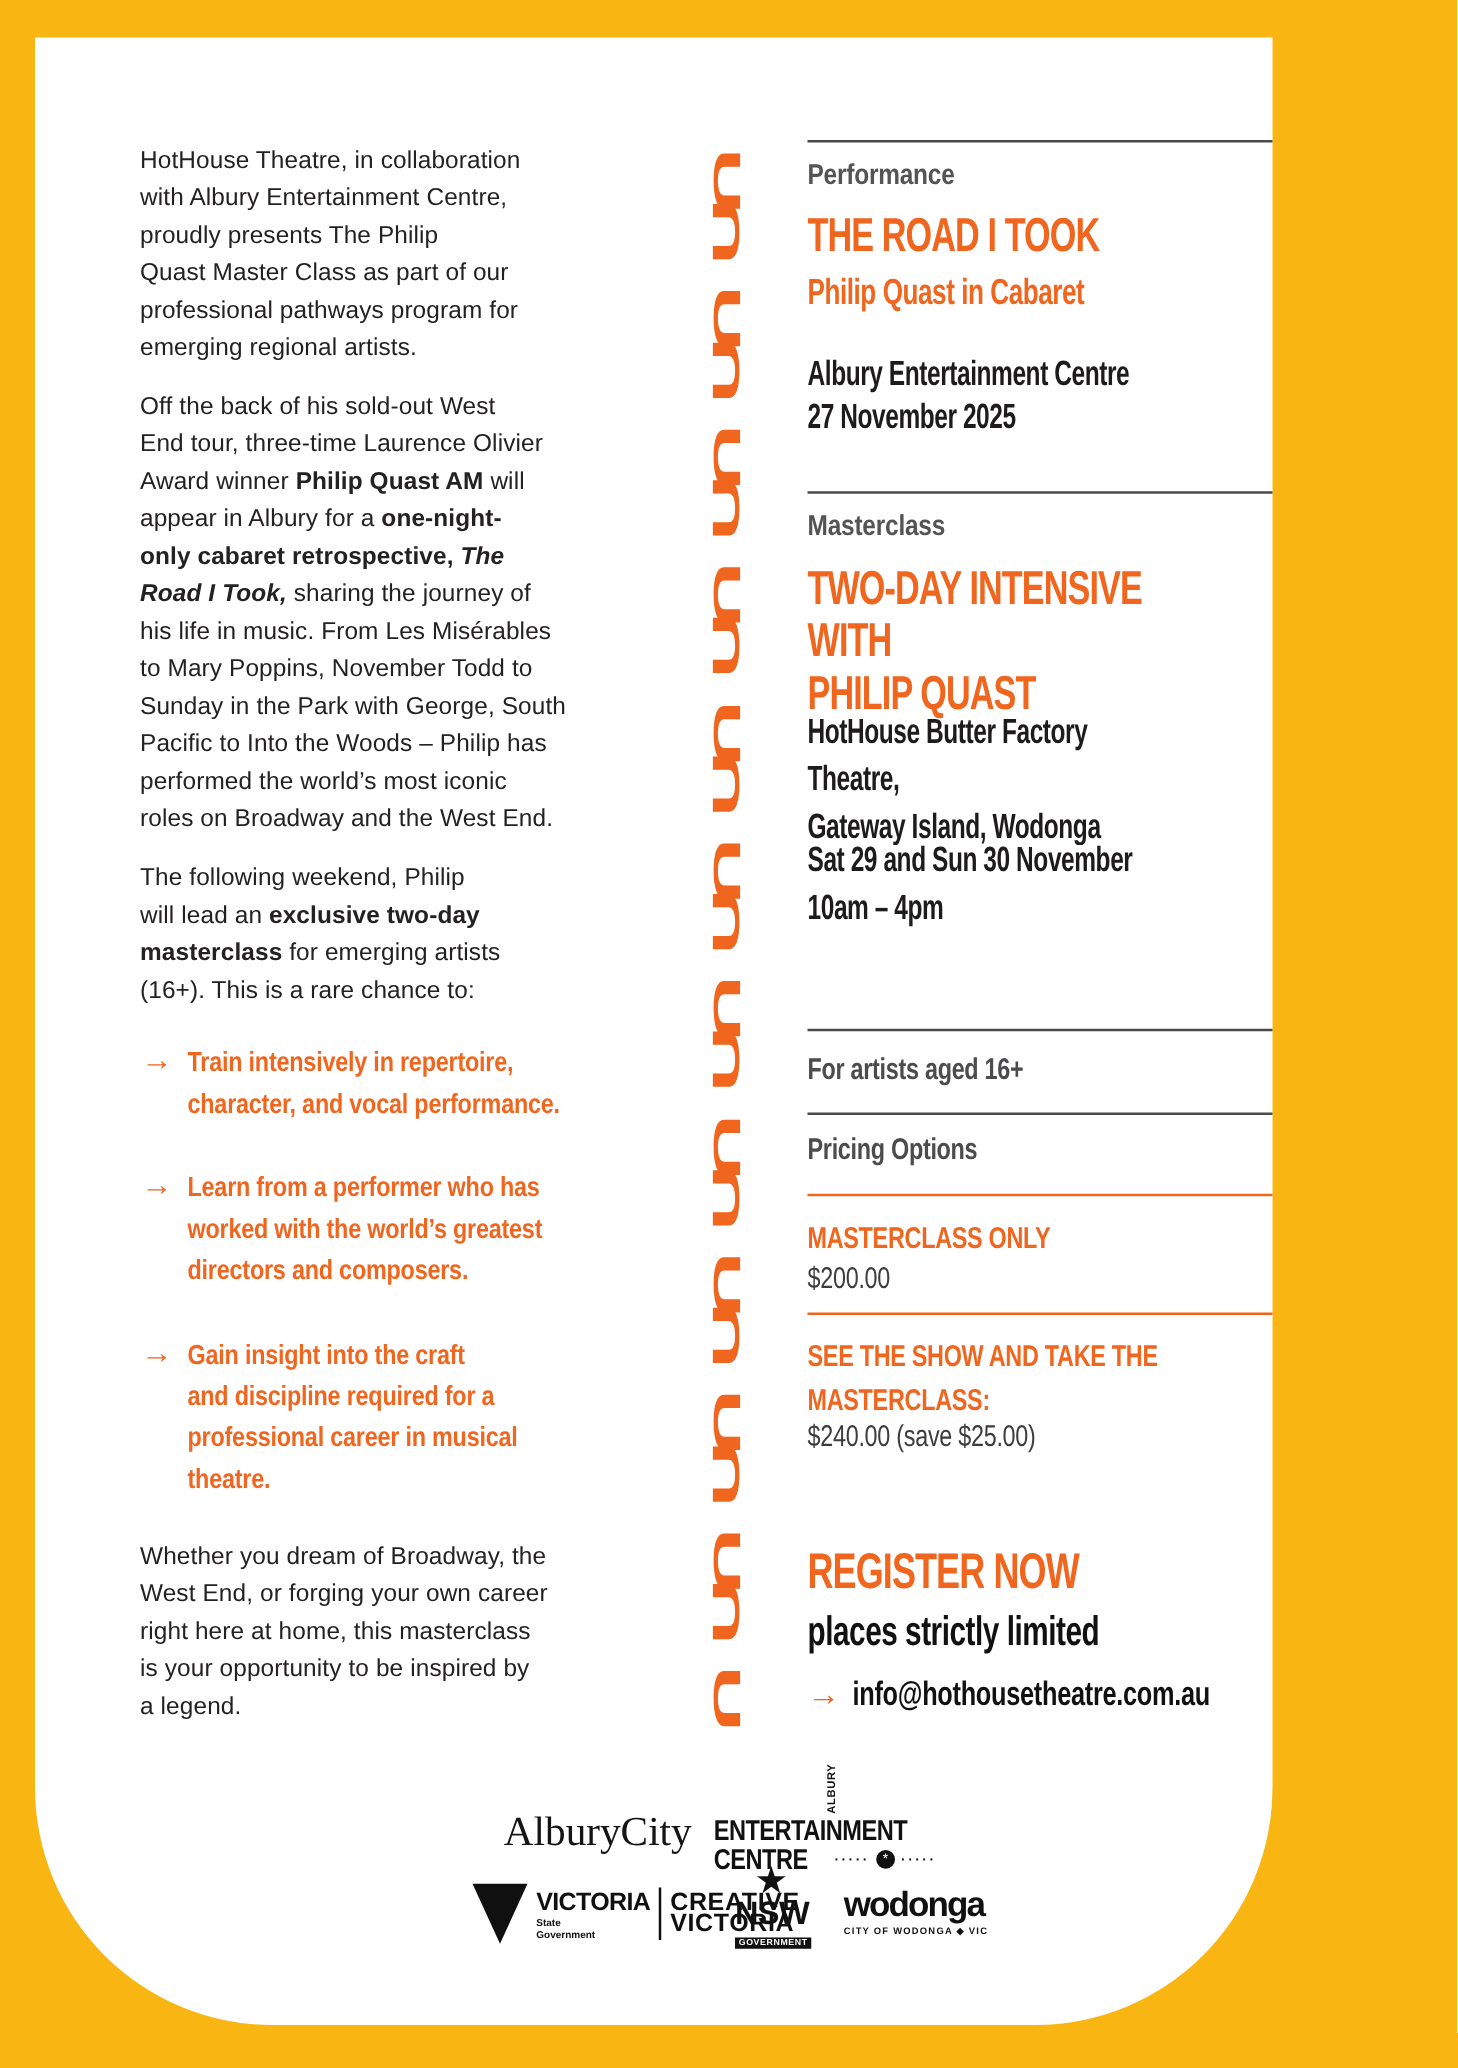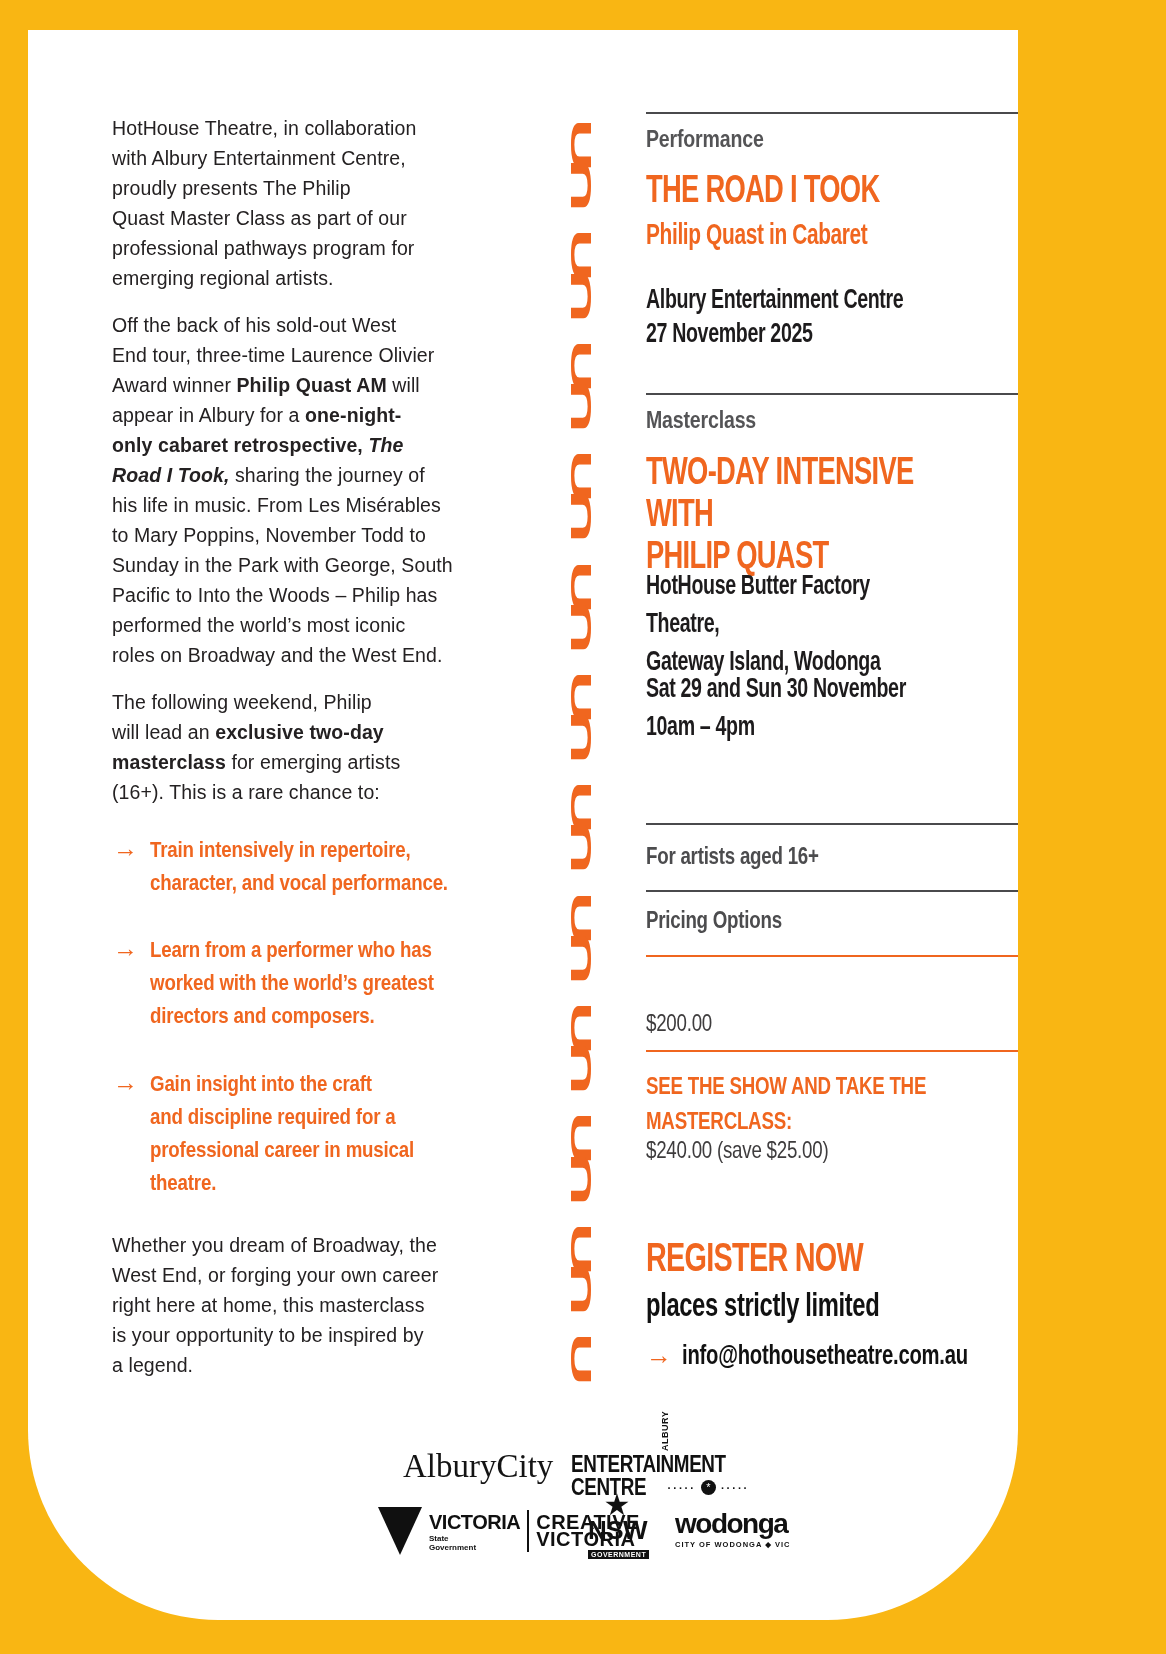--- a/index.html
+++ b/index.html
@@ -201,20 +201,23 @@
     <div class="abs rule" style="left:618px;top:793px"></div>
     <div class="abs" style="left:618px;top:812px">
       <span class="cx sx78 note">For artists aged 16+</span>
     </div>
     <div class="abs rule" style="left:618px;top:860px"></div>
     <div class="abs" style="left:618px;top:876px">
       <span class="cx sx78 note">Pricing Options</span>
     </div>
 
     <div class="abs rule orange" style="left:618px;top:925px"></div>
+    <div class="abs" style="left:618px;top:943px">
+      <span class="cx sx78 price-t">MASTERCLASS ONLY</span>
+    </div>
     <div class="abs" style="left:618px;top:979px">
       <span class="cx sx78 price-v">$200.00</span>
     </div>
 
     <div class="abs rule orange" style="left:618px;top:1020px"></div>
     <div class="abs" style="left:618px;top:1038px">
       <span class="cx sx78 price-t">SEE THE SHOW AND TAKE THE
 MASTERCLASS:</span>
     </div>
     <div class="abs" style="left:618px;top:1106px">

